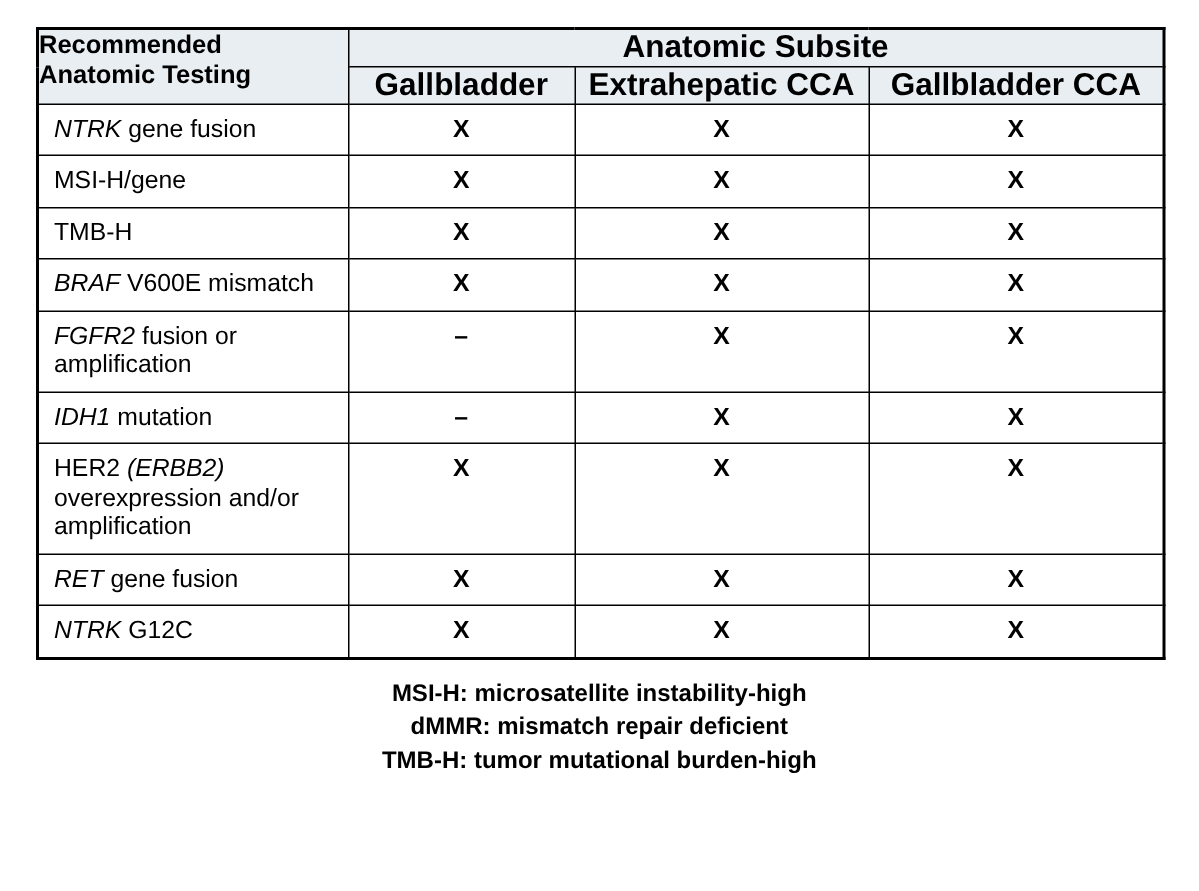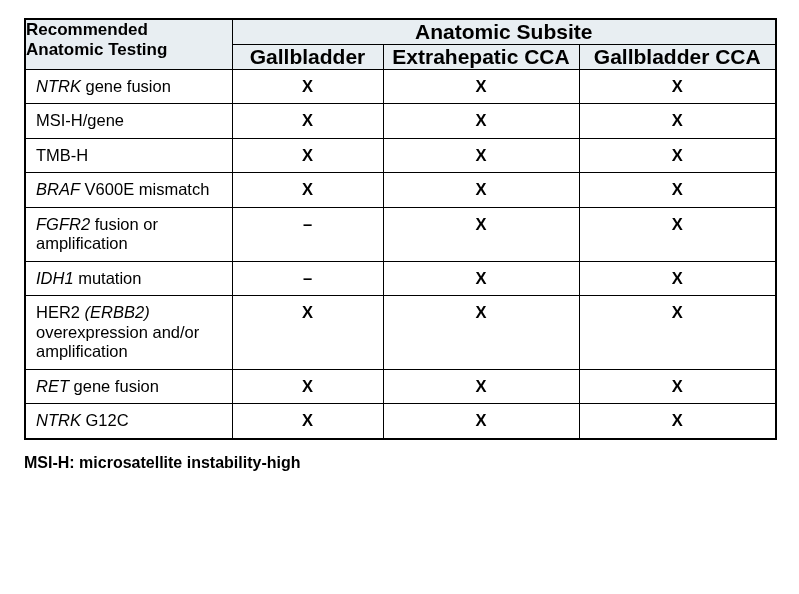--- a/index.html
+++ b/index.html
@@ -77,20 +77,21 @@
   }
   .ital { font-style: italic; }
   .footnotes {
     margin-top: 12px;
     font-size: 16px;
     font-weight: bold;
     line-height: 1.42;
   }
   .footnote-line {
     white-space: nowrap;
+    text-align: center;
   }
 </style>
 </head>
 <body>
 
 <div id="page">
 
   <table class="molecular-table">
     <colgroup>
       <col class="c-label">
@@ -165,15 +166,17 @@
         <td class="label-cell"><span class="ital">NTRK</span><span> G12C</span></td>
         <td class="mark-cell">X</td>
         <td class="mark-cell">X</td>
         <td class="mark-cell">X</td>
       </tr>
     </tbody>
   </table>
 
   <div class="footnotes">
     <div class="footnote-line">MSI-H: microsatellite instability-high</div>
+    <div class="footnote-line">dMMR: mismatch repair deficient</div>
+    <div class="footnote-line">TMB-H: tumor mutational burden-high</div>
   </div>
 
 </div>
 
 </body></html>

